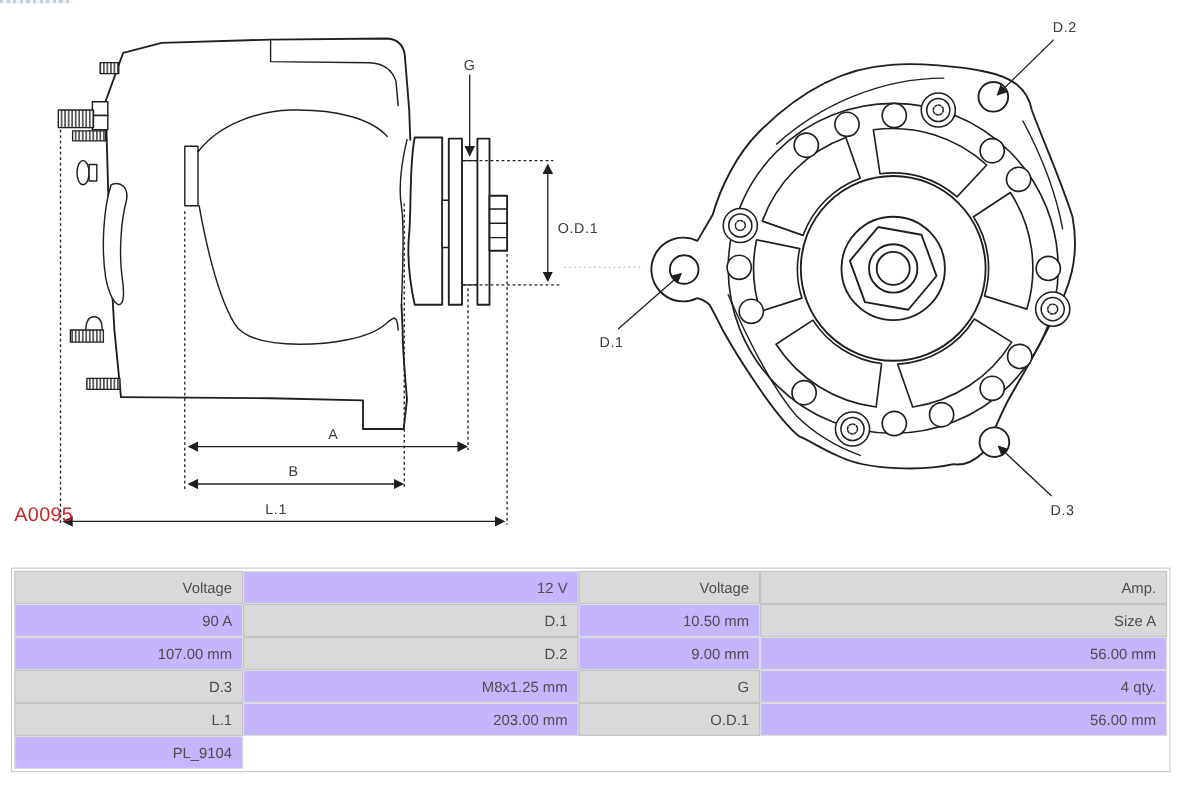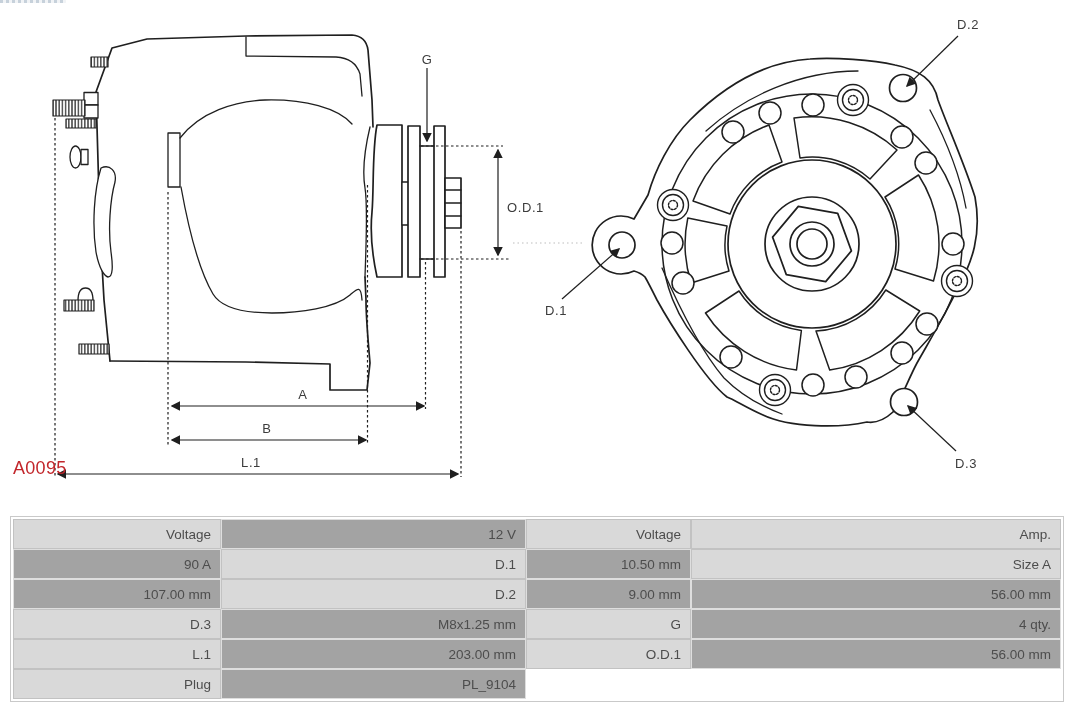--- a/index.html
+++ b/index.html
@@ -8,21 +8,21 @@
   .logo-fragment{position:absolute;left:0;top:0;width:66px;height:3px;
     background:repeating-linear-gradient(90deg,#b9c6d2 0 3px,#eef1f4 3px 6px);opacity:.8;}
   .drawing{position:absolute;left:0;top:0;}
   .part-number{position:absolute;left:13px;top:458px;font-size:18px;font-weight:400;color:#c2262b;letter-spacing:.3px;}
   .spec-table{position:absolute;left:10px;top:516px;width:1054px;box-sizing:border-box;
     border:1px solid #c9c9c9;background:#fff;padding:2px;
     display:grid;grid-template-columns:208px 305px 165px 1fr;gap:0;}
   .cell{height:30px;line-height:30px;box-sizing:border-box;font-size:13.5px;color:#4d4d4d;
     text-align:right;padding-right:9px;white-space:nowrap;overflow:hidden;}
   .cell.label{background:#d9d9d9;border:1px solid #c2c2c2;}
-  .cell.value{background:#a3a3a3;border:1px solid #dedede;}
+  .cell.value{background:#c4b5fd;border:1px solid #dedede;}
   svg text{font-family:"Liberation Sans","DejaVu Sans",sans-serif;font-size:13px;fill:#3c3c3c;letter-spacing:.6px;}
 </style>
 </head>
 <body>
 
 <div class="stage">
 
   <div class="logo-fragment"></div>
 
   <svg class="drawing" width="1080" height="514" viewBox="0 0 1080 514">
@@ -205,17 +205,16 @@
     <div class="cell label">D.3</div>
     <div class="cell value">M8x1.25 mm</div>
 
     <div class="cell label">G</div>
     <div class="cell value">4 qty.</div>
     <div class="cell label">L.1</div>
     <div class="cell value">203.00 mm</div>
 
     <div class="cell label">O.D.1</div>
     <div class="cell value">56.00 mm</div>
-    <div class="cell label">Plug</div>
     <div class="cell value">PL_9104</div>
   </div>
 
 </div>
 
 </body></html>

